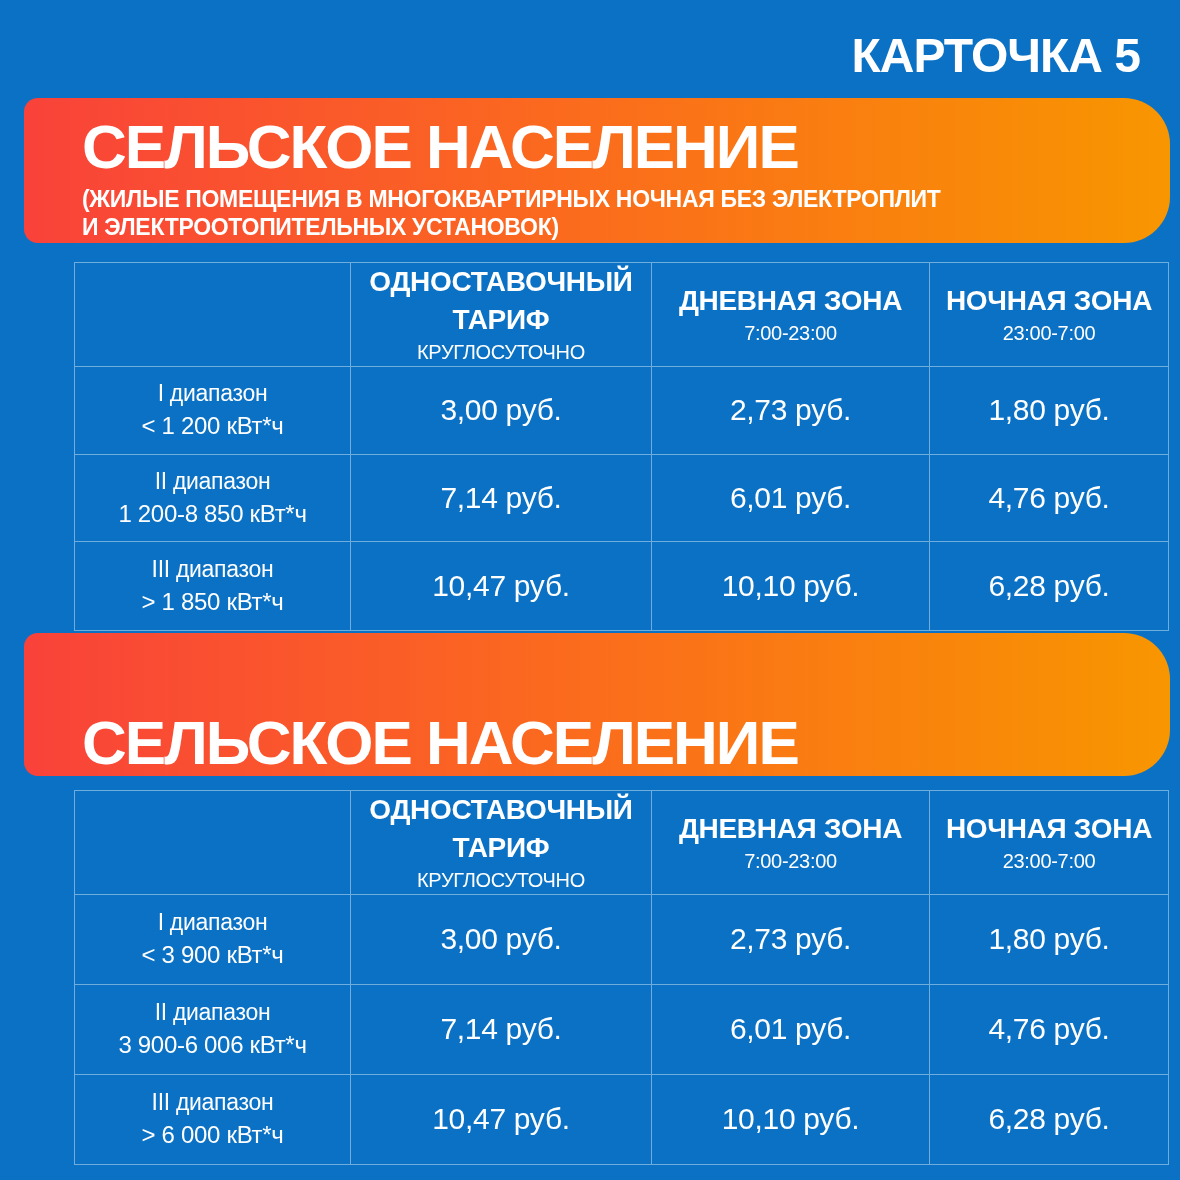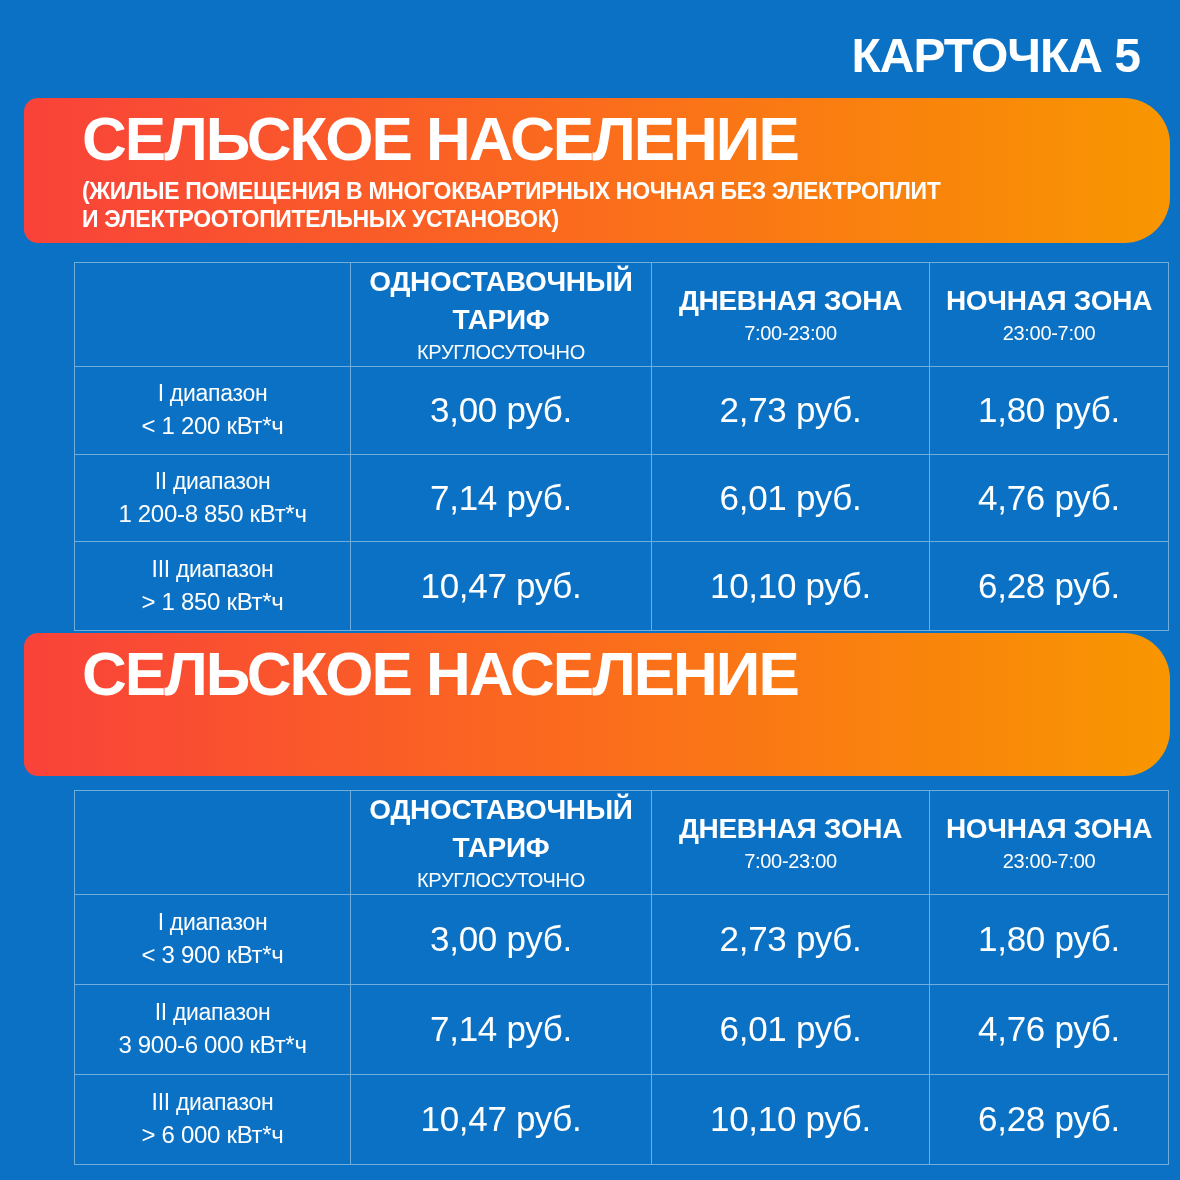--- a/index.html
+++ b/index.html
@@ -30,24 +30,24 @@
     letter-spacing:-1px;
     color:var(--text);
   }
 
   .banner{
     position:absolute;
     left:0;
     width:1146px;
     background:linear-gradient(90deg, var(--banner_from) 0%, var(--banner_mid) 48%, var(--banner_to) 100%);
     border-radius:14px 46px 46px 14px;
-    padding:10px 30px 10px 58px;
+    padding:10px 30px 2px 58px;
     display:flex;
     flex-direction:column;
-    justify-content:space-between;
+    justify-content:flex-end;
   }
   .banner-1{top:98px;height:145px;}
   .banner-2{top:633px;height:143px;}
 
   .banner-title{
     font-size:62px;
     font-weight:700;
     letter-spacing:-2px;
     line-height:1.0;
   }
@@ -87,21 +87,21 @@
   .table-1 tr.r2{height:89px;}
   .table-2 tr.head{height:88px;}
   .table-2 tr.r0{height:90px;}
   .table-2 tr.r1{height:90px;}
   .table-2 tr.r2{height:90px;}
 
   .col-title{font-size:28px;font-weight:700;letter-spacing:-0.3px;line-height:1.35;}
   .col-sub{font-size:20px;font-weight:400;letter-spacing:-0.3px;line-height:1.35;}
   .row-label{font-size:23px;line-height:1.4;letter-spacing:-0.3px;}
   .row-range{font-size:24px;line-height:1.4;letter-spacing:-0.3px;}
-  .price{font-size:35px;letter-spacing:-0.3px;}
+  .price{font-size:30px;letter-spacing:-0.3px;}
 </style>
 </head>
 <body>
 
 <div class="canvas">
 
   <div class="card-label">КАРТОЧКА 5</div>
 
   <div class="banner banner-1">
     <div class="banner-title">СЕЛЬСКОЕ НАСЕЛЕНИЕ</div>
@@ -193,21 +193,21 @@
         <div class="row-label">I диапазон</div>
         <div class="row-range">&lt; 3 900 кВт*ч</div>
       </td>
       <td class="price">3,00 руб.</td>
       <td class="price">2,73 руб.</td>
       <td class="price">1,80 руб.</td>
     </tr>
     <tr class="r1">
       <td>
         <div class="row-label">II диапазон</div>
-        <div class="row-range">3 900-6 000 кВт*ч</div>
+        <div class="row-range">3 900-6 006 кВт*ч</div>
       </td>
       <td class="price">7,14 руб.</td>
       <td class="price">6,01 руб.</td>
       <td class="price">4,76 руб.</td>
     </tr>
     <tr class="r2">
       <td>
         <div class="row-label">III диапазон</div>
         <div class="row-range">&gt; 6 000 кВт*ч</div>
       </td>

